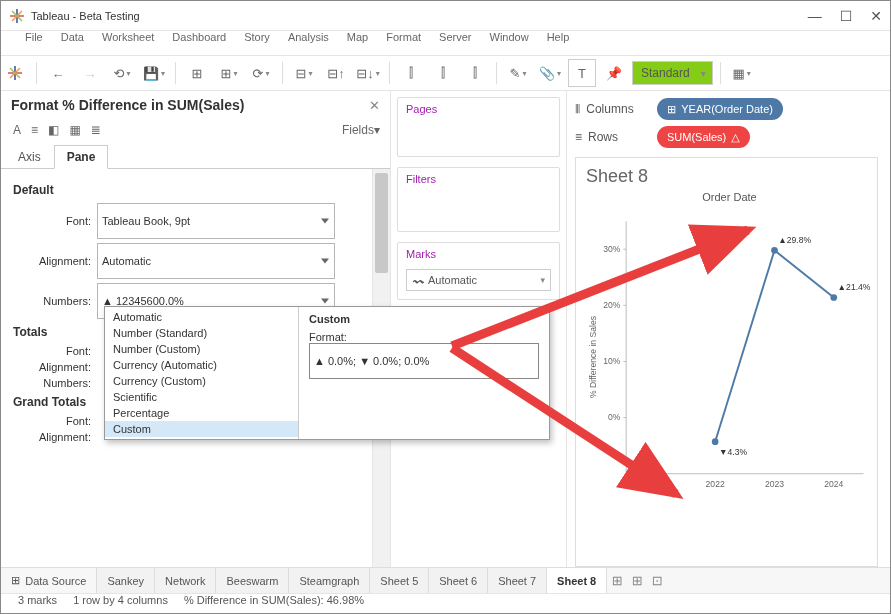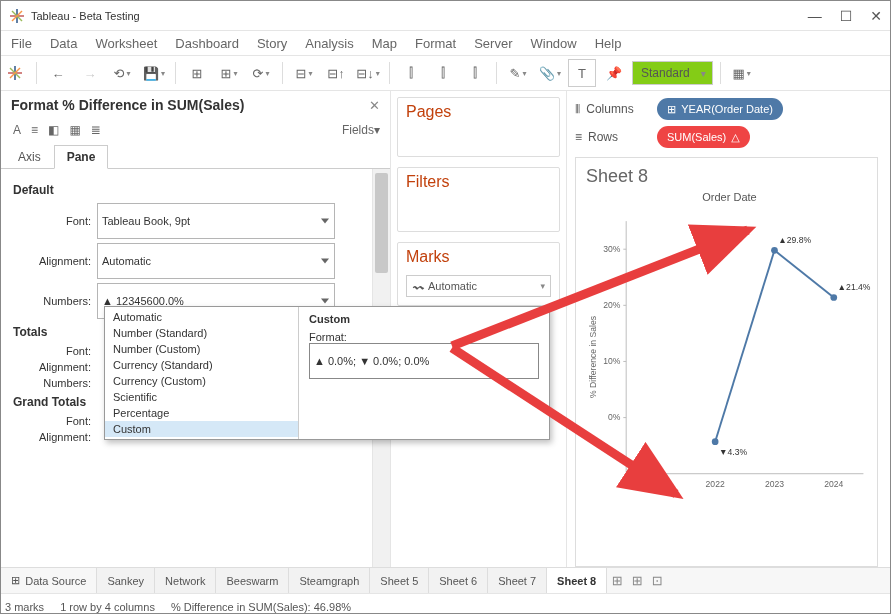--- a/index.html
+++ b/index.html
@@ -1,21 +1,21 @@
 <!DOCTYPE html>
 <html><head>
 <meta charset="utf-8">
 <style>
 * { box-sizing: border-box; margin: 0; padding: 0; }
 body { font-family: "Segoe UI", Arial, sans-serif; font-size: 11px; color: #333; background: #fff; width: 891px; height: 614px; overflow: hidden; border: 1px solid #888;}
 .titlebar { height: 30px; display: flex; align-items: center; padding: 0 8px; border-bottom: 1px solid #e5e5e5; }
 .t-logo { width: 16px; height: 16px; position: relative; margin-right: 6px; }
 .t-logo svg { display: block; }
 .win-controls { margin-left: auto; display: flex; gap: 18px; color: #555; font-size: 14px; }
-.menubar { height: 24px; display: flex; align-items: center; gap: 18px; padding: 0 10px; color: #666; font-size: 13px;}
+.menubar { height: 24px; display: flex; gap: 18px; padding: 0 24px; color: #666; font-size: 11px;}
 .menubar span { cursor: default; }
 .toolbar { height: 36px; border-top: 1px solid #e5e5e5; border-bottom: 1px solid #e5e5e5; display: flex; align-items: center; padding: 0 6px; gap: 4px; color: #555; background: #fff;}
 .tb-btn { width: 28px; height: 28px; display: flex; align-items: center; justify-content: center; border-right: none; font-size: 13px; color: #666;}
 .tb-sep { width: 1px; height: 22px; background: #ddd; margin: 0 3px; }
 .tb-dd { display:flex; align-items:center; padding: 0 2px;}
 .tb-caret::after { content: "▾"; font-size: 8px; margin-left: 2px; color:#888;}
 .std-select { border:1px solid #ccc; height:24px; padding:2px 22px 2px 8px; display:flex; align-items:center; background:#84cc16; position:relative; font-size:12px;}
 .std-select::after { content:"▾"; position:absolute; right:6px; color:#888; font-size:10px;}
 .main { display:flex; height: calc(614px - 30px - 24px - 36px - 26px - 20px - 2px); }
 .panel { border-right: 1px solid #e5e5e5; }
@@ -31,39 +31,39 @@
 .fmt-body { padding:8px 10px 8px 8px; overflow:hidden; position:relative; flex:1;}
 .fmt-body-scroll { position:absolute; right:0; top:0; bottom:0; width:18px; background:#f1f1f1; border-left:1px solid #e5e5e5;}
 .fmt-body-scroll .thumb { position:absolute; left:2px; right:2px; top:4px; height:100px; background:#c8c8c8; border-radius:2px;}
 .section-h { font-weight:bold; font-size:12px; margin:6px 0 6px 4px; color:#333;}
 .frow { display:flex; align-items:center; margin:4px 0; }
 .frow label { width:82px; text-align:right; margin-right:6px; font-size:11px; color:#333;}
 .fctl { flex:0 0 238px; border:1px solid #b5b5b5; height:36px; background:#fff; display:flex; align-items:center; padding:0 4px; position:relative; font-size:11px;}
 .fctl::after { content:""; width:0; height:0; border-left:4px solid transparent; border-right:4px solid transparent; border-top:5px solid #666; position:absolute; right:5px; top:50%; transform:translateY(-50%);}
 .cards { width: 176px; display:flex; flex-direction:column; gap:10px; padding:6px; }
 .card { border:1px solid #ddd; border-radius:2px; background:#fff; }
-.card-h { padding:5px 8px; font-size:16px; color:#c2410c;}
+.card-h { padding:5px 8px; font-size:11px; color:#a21caf;}
 .marks-type { margin:4px 8px 8px; border:1px solid #ccc; height:22px; display:flex; align-items:center; padding:0 6px; font-size:11px; position:relative; color:#555;}
 .marks-type::after { content:"▾"; position:absolute; right:5px; color:#888; font-size:9px;}
 .shelves { flex:1; display:flex; flex-direction:column; padding:4px 8px 0 8px;}
 .shelf-row { display:flex; align-items:center; gap:10px; padding:3px 0;}
 .shelf-label { width:72px; font-size:12px; color:#555; display:flex; align-items:center; gap:6px;}
 .pill { border-radius:11px; height:22px; display:flex; align-items:center; padding:0 10px; color:#fff; font-size:11px; gap:5px;}
 .pill.blue { background:#4e79a7; }
 .pill.teal { background:#ef4444; }
 .chart-wrap { flex:1; border:1px solid #ddd; margin:6px 4px 0 0; padding:8px 4px 4px 10px; position:relative;}
 .chart-title { font-size:18px; color:#666; margin-bottom:4px; font-weight:400;}
 .subt { text-align:center; font-size:11px; color:#555; margin-bottom:4px;}
 svg.chart { width:100%; height:300px; }
 .tabsbar { height:26px; border-top:1px solid #ddd; display:flex; align-items:center; background:#f7f7f7; font-size:11px;}
 .ds { padding:0 10px; display:flex; align-items:center; gap:5px; color:#555; border-right:1px solid #ddd; height:100%;}
 .sheet-tab { padding:0 10px; height:100%; display:flex; align-items:center; border-right:1px solid #ddd; color:#555; background:#f2f2f2;}
 .sheet-tab.active { background:#fff; font-weight:600; color:#333;}
 .tabsbar .ticon { width:20px; text-align:center; color:#888; font-size:13px;}
-.status { height:20px; background:#fff; border-top:1px solid #e5e5e5; display:flex; align-items:flex-end; gap:16px; padding:0 4px; font-size:11px; color:#555;}
+.status { height:20px; background:#fff; border-top:1px solid #e5e5e5; display:flex; align-items:flex-start; gap:16px; padding:0 17px; font-size:11px; color:#555;}
 
 .nf-popup { position:absolute; left:104px; top:306px; display:flex; border:1px solid #999; background:#fff; box-shadow:2px 3px 6px rgba(0,0,0,0.25); z-index:50; }
 .nf-list { width:194px; border-right:1px solid #ccc; padding:2px 0;}
 .nf-item { padding:2px 8px; font-size:11px;}
 .nf-item.sel { background:#d5e8f7; }
 .nf-right { width:250px; padding:6px 10px;}
 .nf-right label { font-size:11px; display:block; margin-bottom:2px; font-weight:600;}
 .nf-input { width:100%; border:1px solid #888; height:36px; padding:0 4px; font-size:11px; background:#fff; display:flex; align-items:center;}
 .hl { position:absolute; left:300px; top:334px; width:150px; height:26px; background:#ffff00; z-index:48; }
 
@@ -278,21 +278,21 @@
   </div>
 </div>
 
 <div class="hl"></div>
 
 <div class="nf-popup">
   <div class="nf-list" id="nflist">
       <div class="nf-item">Automatic</div>
       <div class="nf-item">Number (Standard)</div>
       <div class="nf-item">Number (Custom)</div>
-      <div class="nf-item">Currency (Standard)</div>
+      <div class="nf-item">Currency (Automatic)</div>
       <div class="nf-item">Currency (Custom)</div>
       <div class="nf-item">Scientific</div>
       <div class="nf-item">Percentage</div>
       <div class="nf-item sel">Custom</div>
     </div>
   <div class="nf-right">
     <label>Custom</label>
     <div style="height:4px"></div>
     <span>Format:</span>
     <div class="nf-input" style="position:relative; z-index:55">

